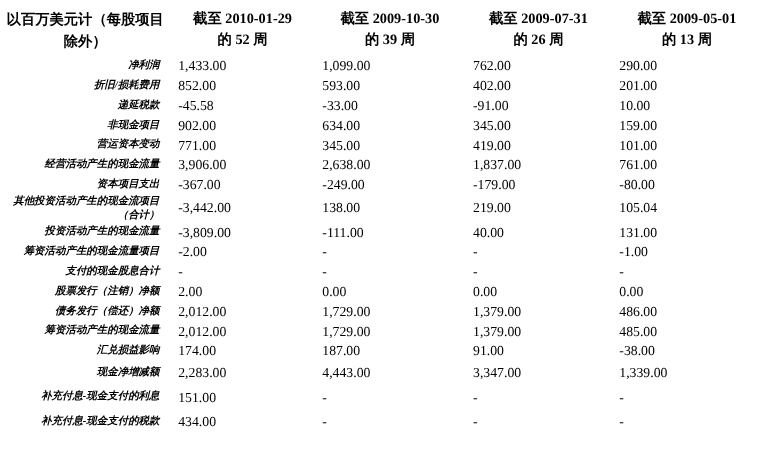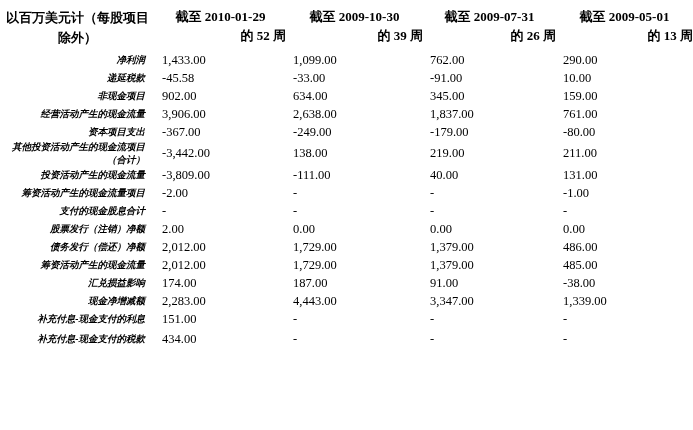--- a/index.html
+++ b/index.html
@@ -36,21 +36,21 @@
   }
   th.unit-cell {
     font-size: 13px;
     font-weight: bold;
     text-align: center;
     line-height: 1.5;
     padding-left: 4px;
     padding-right: 4px;
   }
   .col-date { white-space: nowrap; }
-  .col-period { white-space: nowrap; text-align: right; }
+  .col-period { white-space: nowrap; }
   td.label-cell {
     font-size: 9.5px;
     font-weight: bold;
     font-style: italic;
     line-height: 1.35;
     padding-left: 6px;
     padding-right: 10px;
     text-align: right;
   }
   td.num-cell {
@@ -95,53 +95,67 @@
   </thead>
   <tbody>
       <tr>
         <td class="label-cell">净利润</td>
         <td class="num-cell">1,433.00</td>
         <td class="num-cell">1,099.00</td>
         <td class="num-cell">762.00</td>
         <td class="num-cell">290.00</td>
       </tr>
       <tr>
+        <td class="label-cell">折旧/损耗费用</td>
+        <td class="num-cell">852.00</td>
+        <td class="num-cell">593.00</td>
+        <td class="num-cell">402.00</td>
+        <td class="num-cell">201.00</td>
+      </tr>
+      <tr>
         <td class="label-cell">递延税款</td>
         <td class="num-cell">-45.58</td>
         <td class="num-cell">-33.00</td>
         <td class="num-cell">-91.00</td>
         <td class="num-cell">10.00</td>
       </tr>
       <tr>
         <td class="label-cell">非现金项目</td>
         <td class="num-cell">902.00</td>
         <td class="num-cell">634.00</td>
         <td class="num-cell">345.00</td>
         <td class="num-cell">159.00</td>
       </tr>
       <tr>
+        <td class="label-cell">营运资本变动</td>
+        <td class="num-cell">771.00</td>
+        <td class="num-cell">345.00</td>
+        <td class="num-cell">419.00</td>
+        <td class="num-cell">101.00</td>
+      </tr>
+      <tr>
         <td class="label-cell">经营活动产生的现金流量</td>
         <td class="num-cell">3,906.00</td>
         <td class="num-cell">2,638.00</td>
         <td class="num-cell">1,837.00</td>
         <td class="num-cell">761.00</td>
       </tr>
       <tr>
         <td class="label-cell">资本项目支出</td>
         <td class="num-cell">-367.00</td>
         <td class="num-cell">-249.00</td>
         <td class="num-cell">-179.00</td>
         <td class="num-cell">-80.00</td>
       </tr>
       <tr>
         <td class="label-cell">其他投资活动产生的现金流项目（合计）</td>
         <td class="num-cell">-3,442.00</td>
         <td class="num-cell">138.00</td>
         <td class="num-cell">219.00</td>
-        <td class="num-cell">211.00</td>
+        <td class="num-cell">105.04</td>
       </tr>
       <tr>
         <td class="label-cell">投资活动产生的现金流量</td>
         <td class="num-cell">-3,809.00</td>
         <td class="num-cell">-111.00</td>
         <td class="num-cell">40.00</td>
         <td class="num-cell">131.00</td>
       </tr>
       <tr>
         <td class="label-cell">筹资活动产生的现金流量项目</td>

